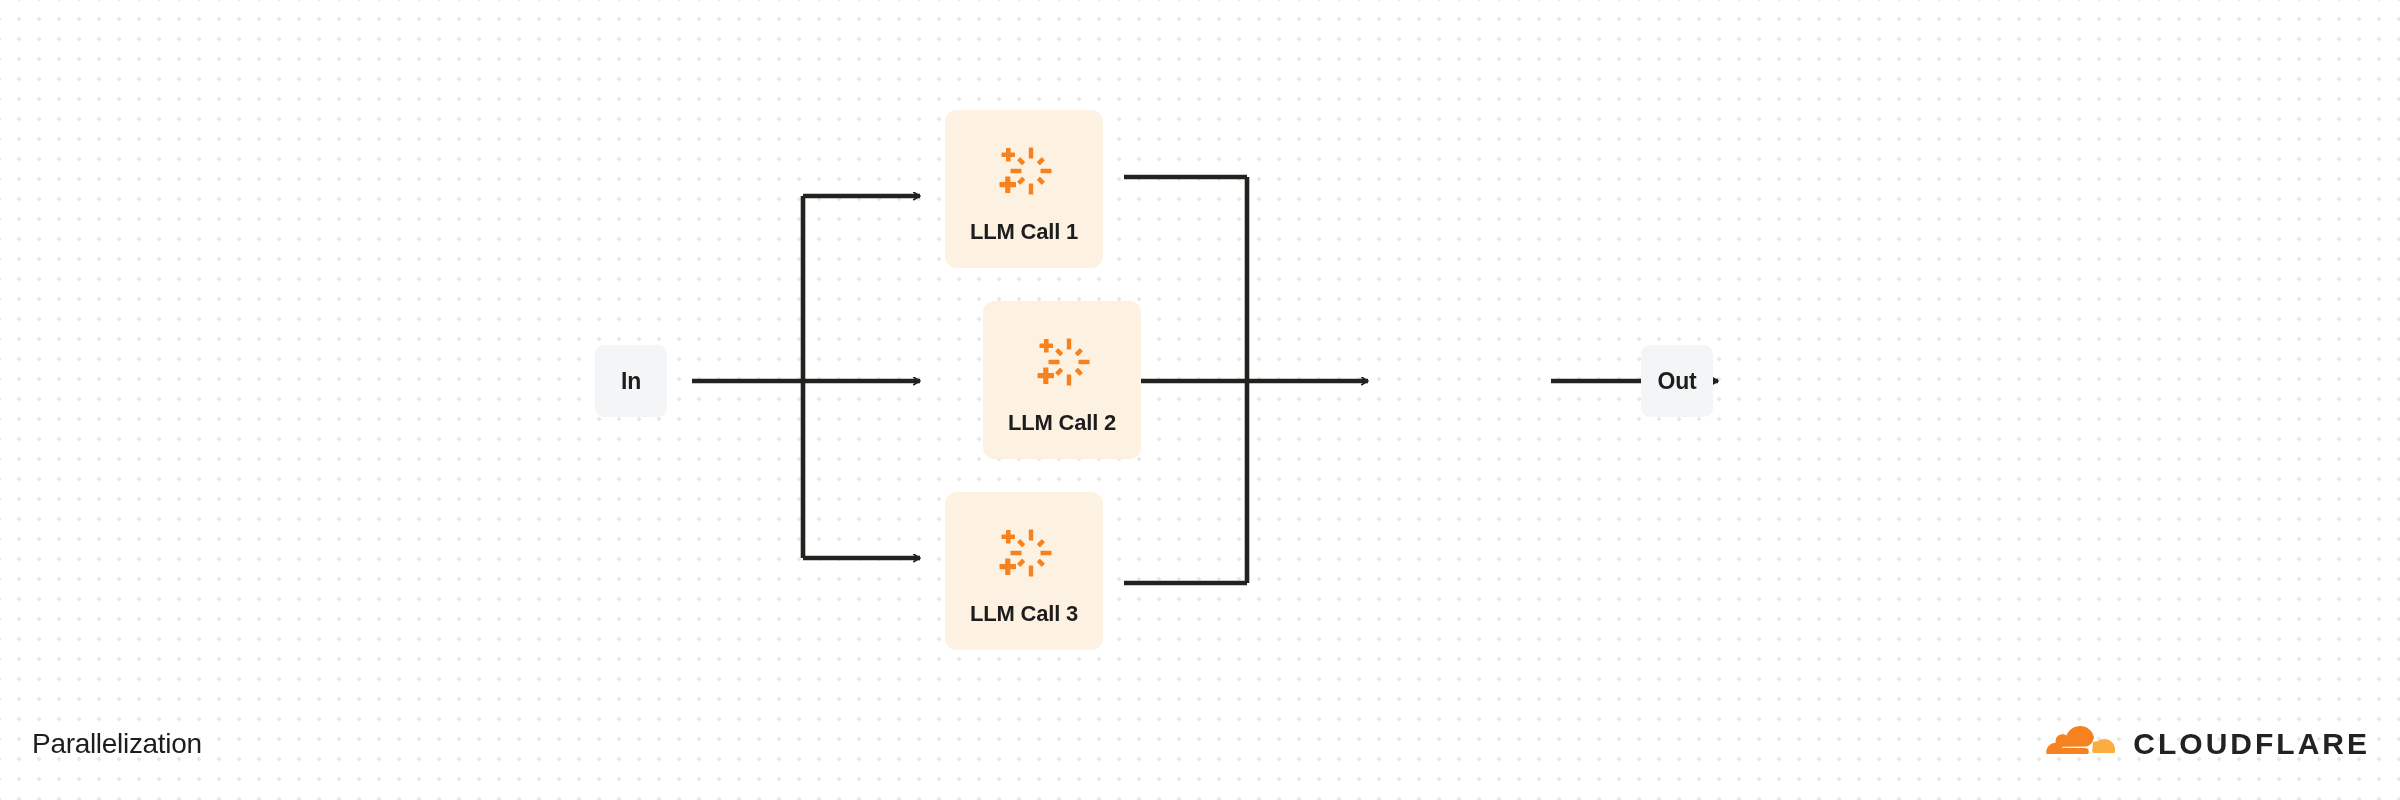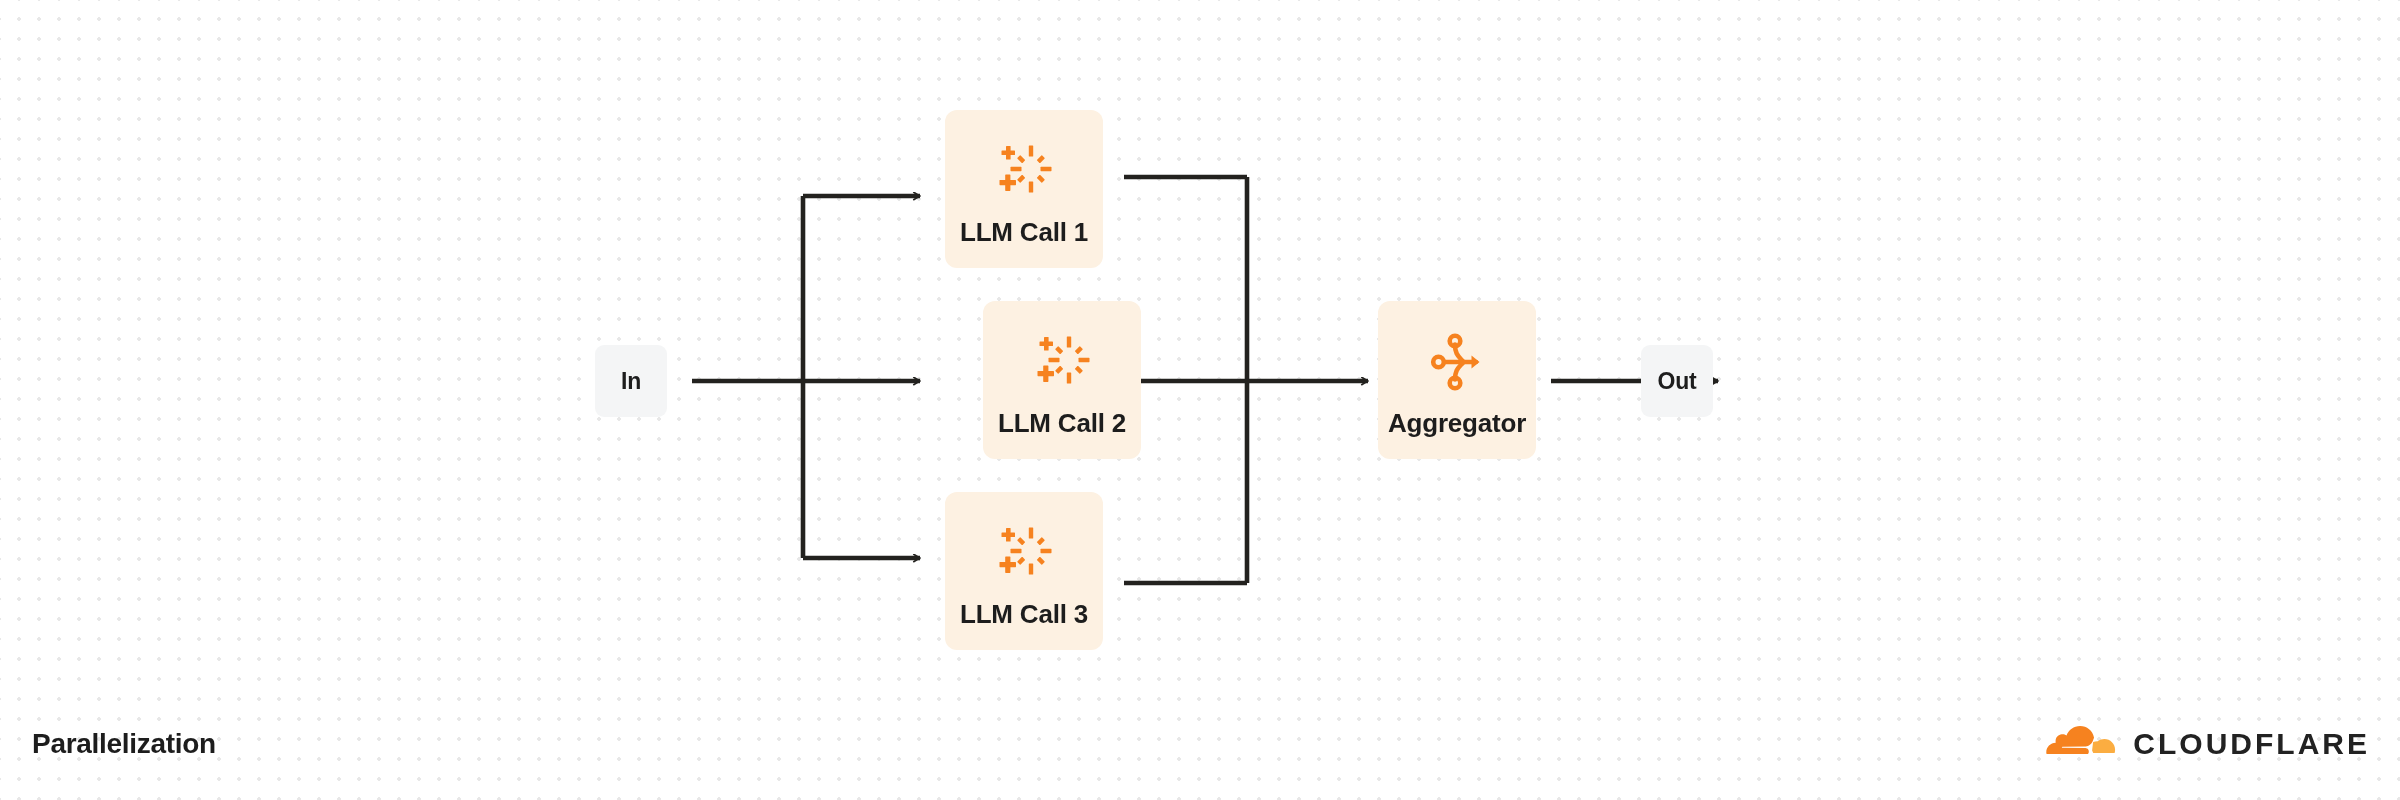--- a/index.html
+++ b/index.html
@@ -66,35 +66,35 @@
     border-radius: 12px;
     padding-top: 6px;
   }
   .node-card .node-icon {
     width: 64px;
     height: 64px;
     display: block;
     margin-bottom: 16px;
   }
   .node-card .node-label {
-    font-size: 26px;
+    font-size: 22px;
     font-weight: 700;
     color: #1d1d1d;
     letter-spacing: -0.2px;
     line-height: 1;
     white-space: nowrap;
   }
 
   
   #footer-title {
     position: absolute;
     left: 32px;
     top: 730px;
     font-size: 28px;
-    font-weight: 700;
+    font-weight: 400;
     color: #1d1d1d;
     letter-spacing: -0.3px;
     line-height: 1;
   }
 
   #brand {
     position: absolute;
     right: 30px;
     top: 725px;
     display: flex;
@@ -211,43 +211,20 @@
           <rect x="27.0" y="16.6" width="4.4" height="7.2" rx="0.6" transform="rotate(-45 29.2 20.2)"></rect>
           <rect x="46.6" y="16.6" width="4.4" height="7.2" rx="0.6" transform="rotate(45 48.8 20.2)"></rect>
           <rect x="27.0" y="36.2" width="4.4" height="7.2" rx="0.6" transform="rotate(45 29.2 39.8)"></rect>
           <rect x="46.6" y="36.2" width="4.4" height="7.2" rx="0.6" transform="rotate(-45 48.8 39.8)"></rect>
         </g>
       </svg>
     </span>
     <span class="node-label">LLM Call 3</span>
   </div>
 
-  <div class="node node-card" style="left:1378px; top:301px;">
-    <span class="node-icon">
-      <svg viewBox="0 0 64 64" width="64" height="64" xmlns="http://www.w3.org/2000/svg">
-        <g fill="none" stroke="#F6821F" stroke-width="4.6" stroke-linecap="round" stroke-linejoin="round">
-
-          <path d="M 19.5 32 L 34 32"></path>
-          <path d="M 30 14.5 C 30 25, 34 26.5, 38.5 32"></path>
-          <path d="M 30 49.5 C 30 39, 34 37.5, 38.5 32"></path>
-
-          <path d="M 34 32 L 51 32"></path>
-        </g>
-
-        <path d="M 46.5 25.5 L 54.5 32 L 46.5 38.5 Z" fill="#F6821F"></path>
-
-        <g fill="none" stroke="#F6821F" stroke-width="4.6">
-          <circle cx="13.5" cy="32" r="5.3"></circle>
-          <circle cx="30" cy="11" r="5.3"></circle>
-          <circle cx="30" cy="53" r="5.3"></circle>
-        </g>
-      </svg>
-    </span>
-    <span class="node-label">Aggregator</span>
-  </div>
 
   <div class="node node-io" style="left:1641px; top:345px;">
     <span class="node-label">Out</span>
   </div>
 
   <div id="footer-title">Parallelization</div>
 
   <div id="brand">
     <span class="brand-mark">
       <svg viewBox="0 0 74 38" width="74" height="38" xmlns="http://www.w3.org/2000/svg">

